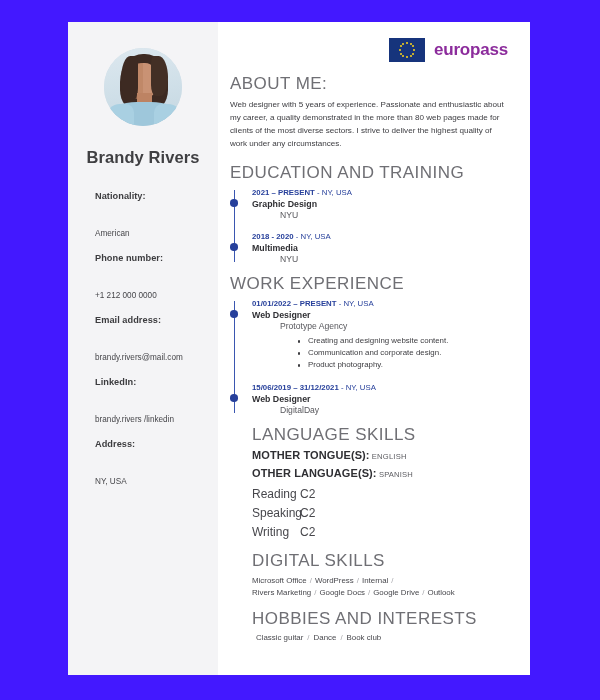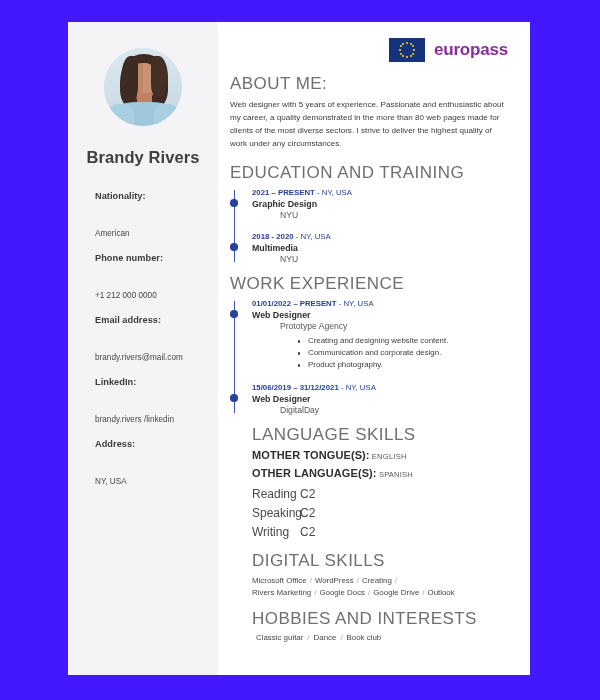--- a/index.html
+++ b/index.html
@@ -492,21 +492,21 @@
           <span>C2</span>
         </div>
         <div class="lang-level">
           <span class="skill">Writing</span>
           <span>C2</span>
         </div>
       </div>
 
       <div class="sec-title">DIGITAL SKILLS</div>
       <div class="sk-list">
-        <span>Microsoft Office</span><span class="sep">/</span><span>WordPress</span><span class="sep">/</span><span>Creating</span><span class="sep">/</span>
+        <span>Microsoft Office</span><span class="sep">/</span><span>WordPress</span><span class="sep">/</span><span>Internal</span><span class="sep">/</span>
       </div>
       <div class="sk-list">
         <span>Rivers Marketing</span><span class="sep">/</span><span>Google Docs</span><span class="sep">/</span><span>Google Drive</span><span class="sep">/</span><span>Outlook</span>
       </div>
 
       <div class="sec-title">HOBBIES AND INTERESTS</div>
       <div class="hobbies-line">
         <span>Classic guitar</span><span class="sep" style="color:#a9a9ae;padding:0 4px;">/</span><span>Dance</span><span class="sep" style="color:#a9a9ae;padding:0 4px;">/</span><span>Book club</span>
       </div>
 

